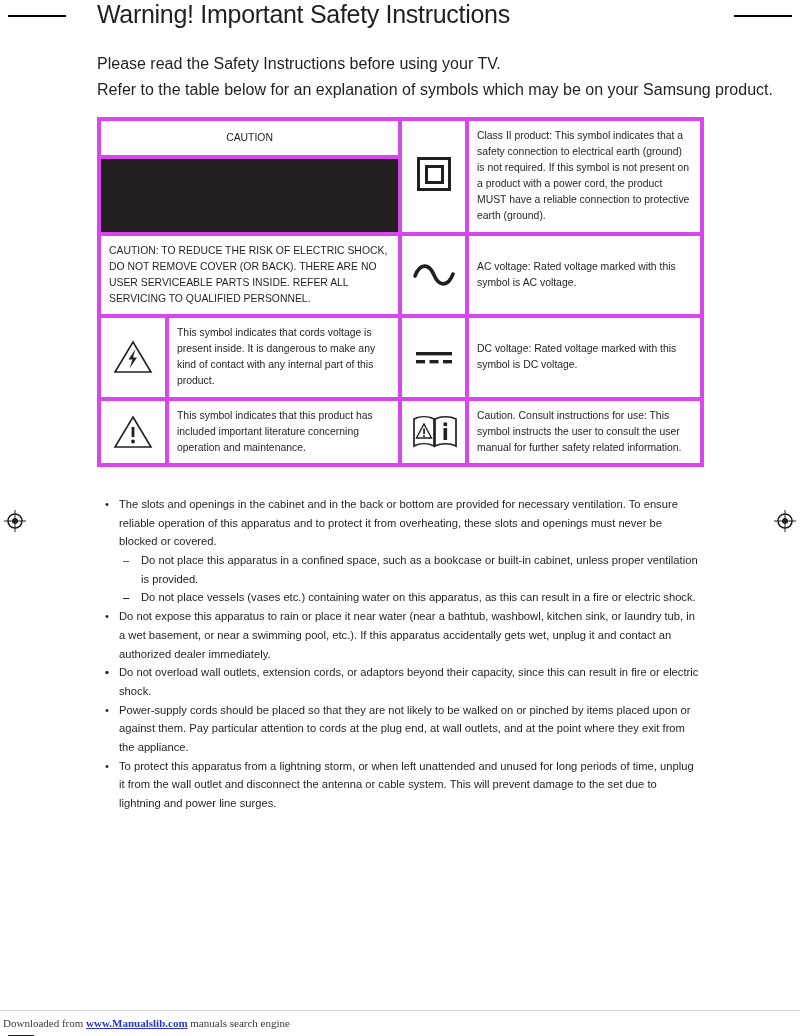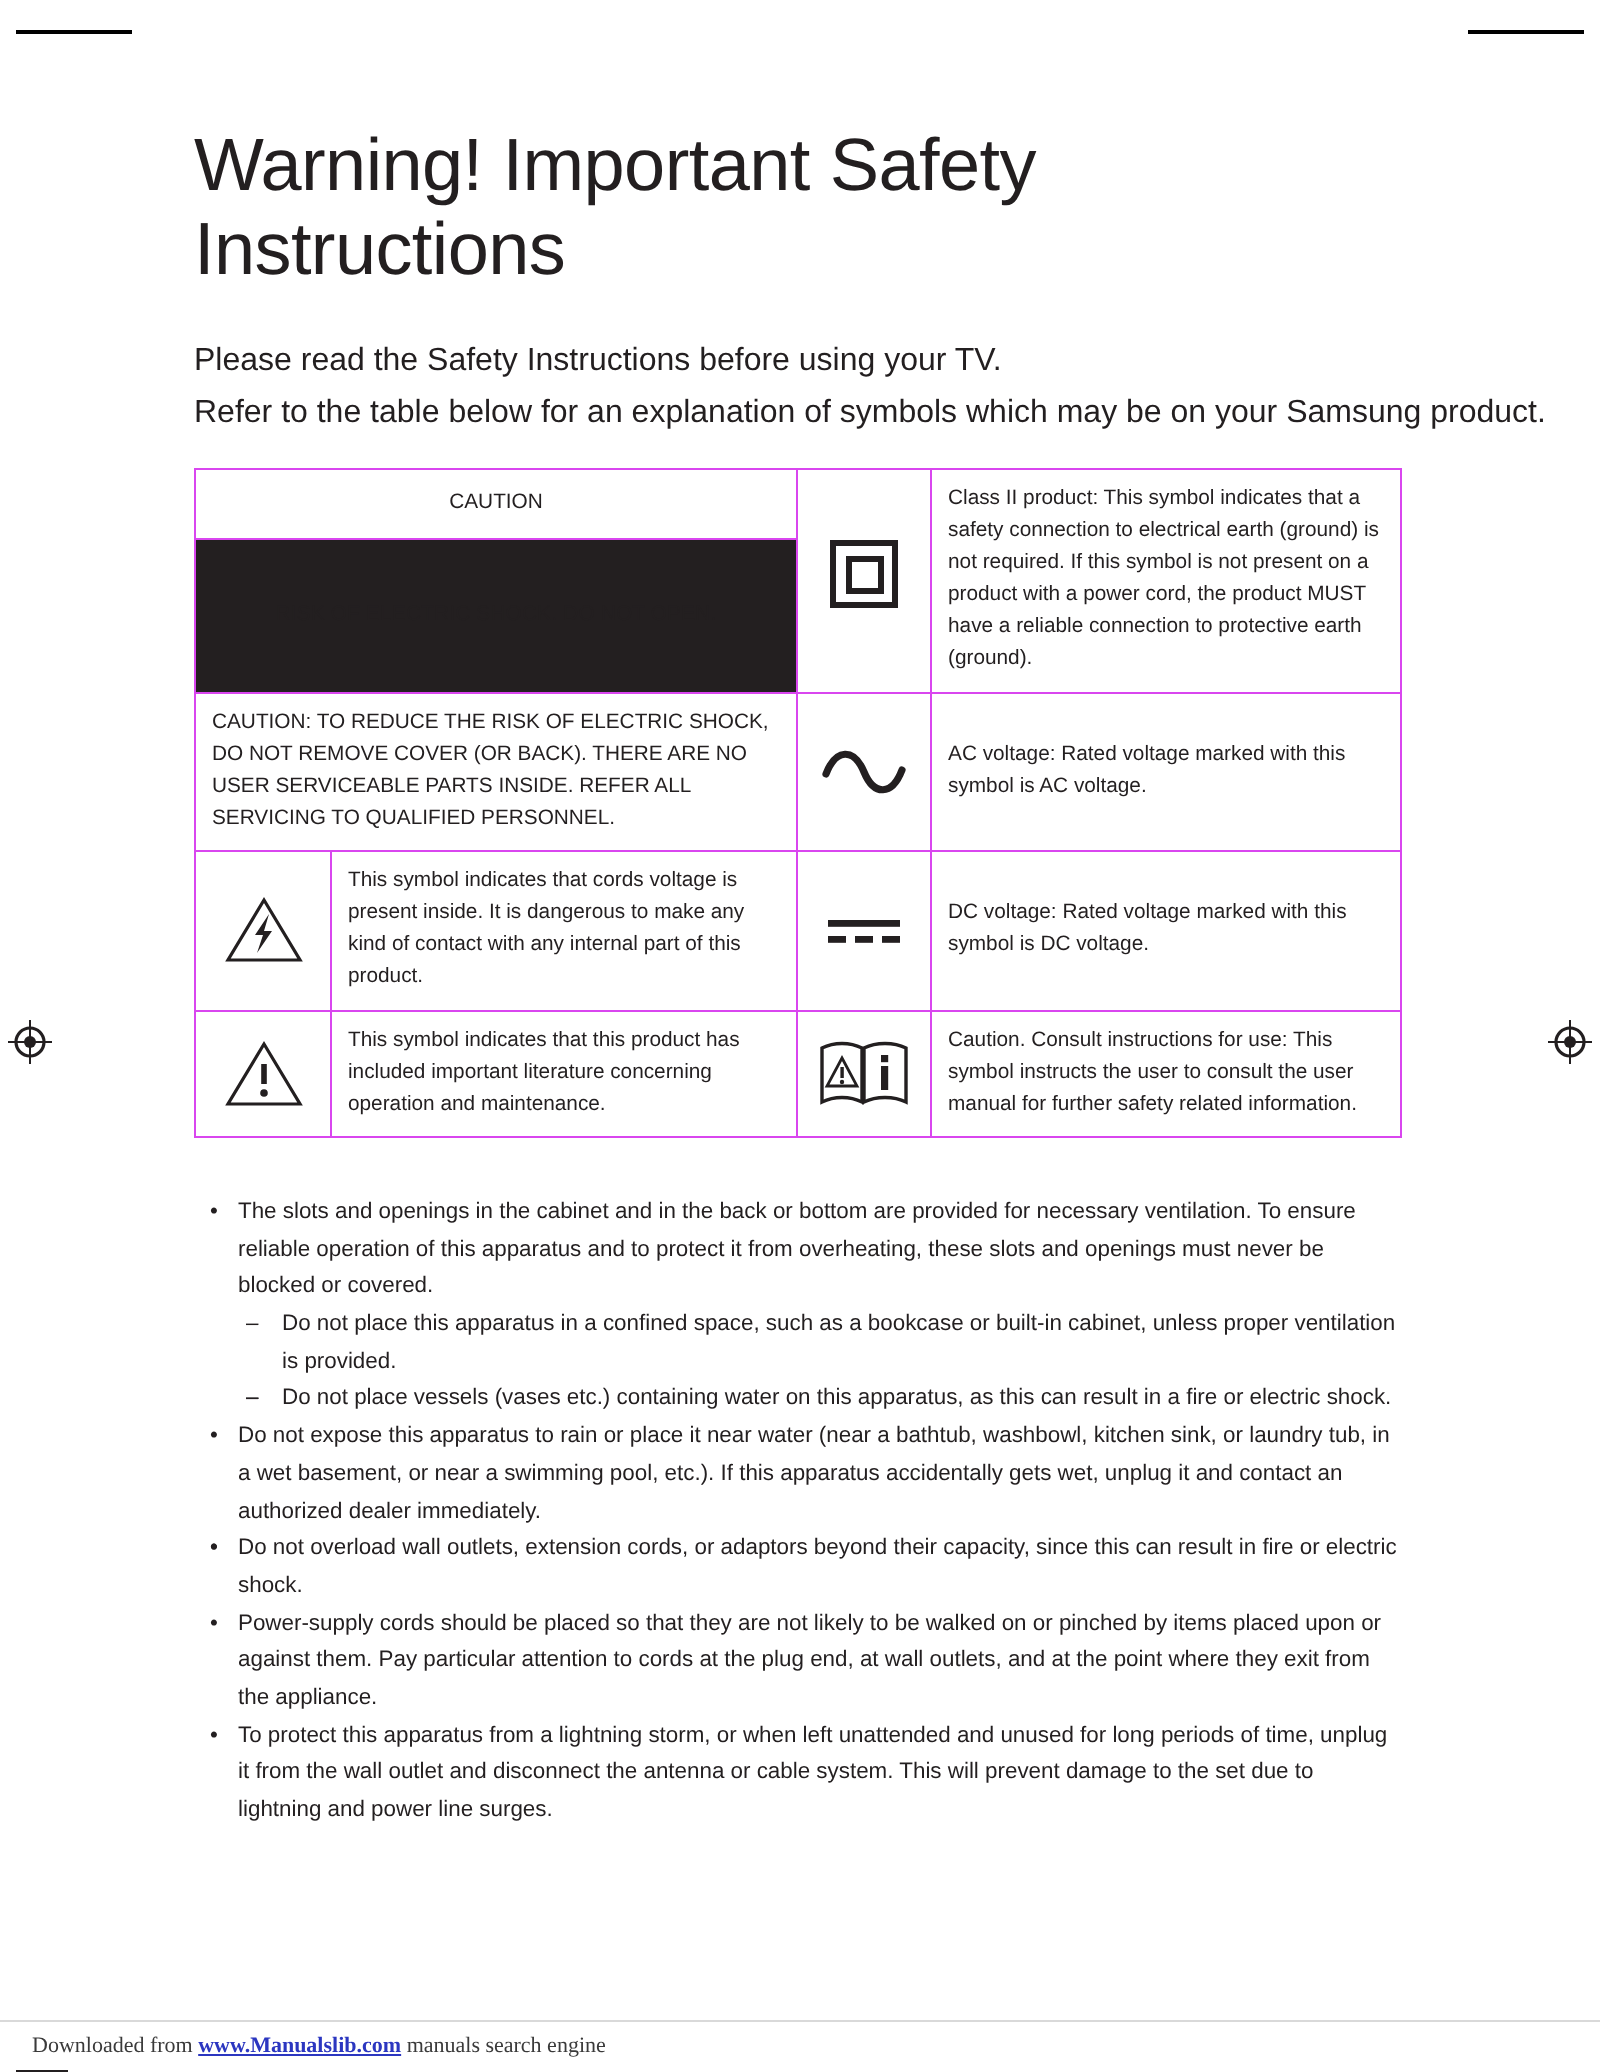--- a/index.html
+++ b/index.html
@@ -38,45 +38,44 @@
   
   .page {
     position: absolute;
     left: 97px;
     top: 0;
     width: 604px;
     height: 1036px;
   }
 
   h1.page-title {
-    font-size: 37px;
+    font-size: 25px;
     font-weight: normal;
     letter-spacing: -0.3px;
     margin: 0;
-    padding-top: 62px;
     color: #231f20;
   }
 
   .intro {
     margin-top: 22px;
     font-size: 16px;
     line-height: 1.62;
     color: #231f20;
   }
   .intro div { white-space: nowrap; }
 
   
   table.symbol-table {
     margin-top: 14px;
     width: 602px;
     border-collapse: collapse;
     table-layout: fixed;
   }
   table.symbol-table td {
-    border: 1px solid #d946ef;
+    border: 4px solid #d946ef;
     vertical-align: middle;
     padding: 7px 8px;
     font-size: 10.4px;
     line-height: 1.55;
     color: #231f20;
   }
   .cell-caution-head {
     text-align: center;
     height: 30px;
     padding: 6px 8px;
@@ -172,21 +171,21 @@
     position: absolute;
     left: 0;
     bottom: 0;
     width: 800px;
     height: 26px;
     background: #ffffff;
     border-top: 1px solid #d9d9d9;
     font-family: "Liberation Serif", serif;
     font-size: 11px;
     color: #3a3a3a;
-    padding: 6px 0 0 16px;
+    padding: 6px 0 0 3px;
   }
   .manualslib-bar a {
     color: #2b36c0;
     font-weight: bold;
     text-decoration: underline;
   }
   .ml-tab {
     position: absolute;
     left: 8px;
     bottom: -4px;

